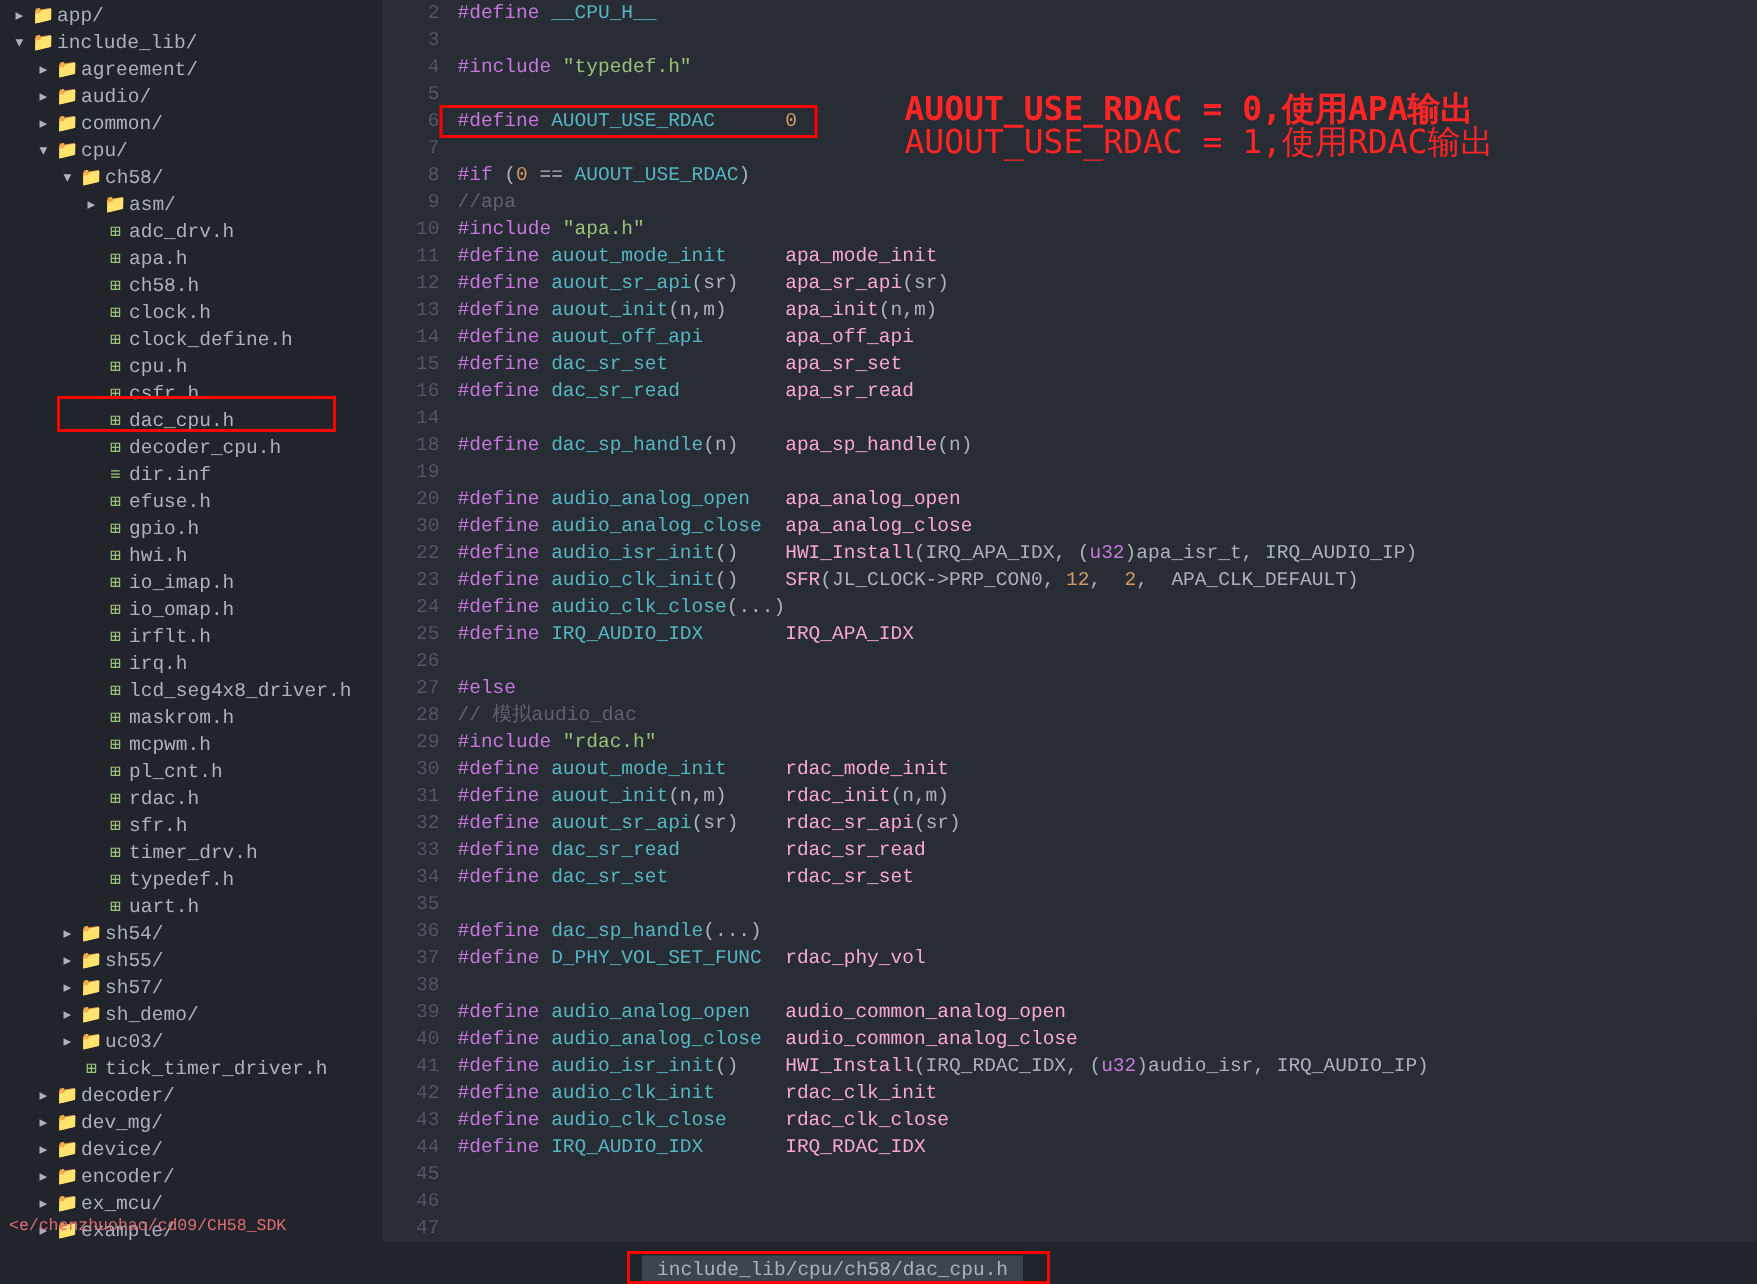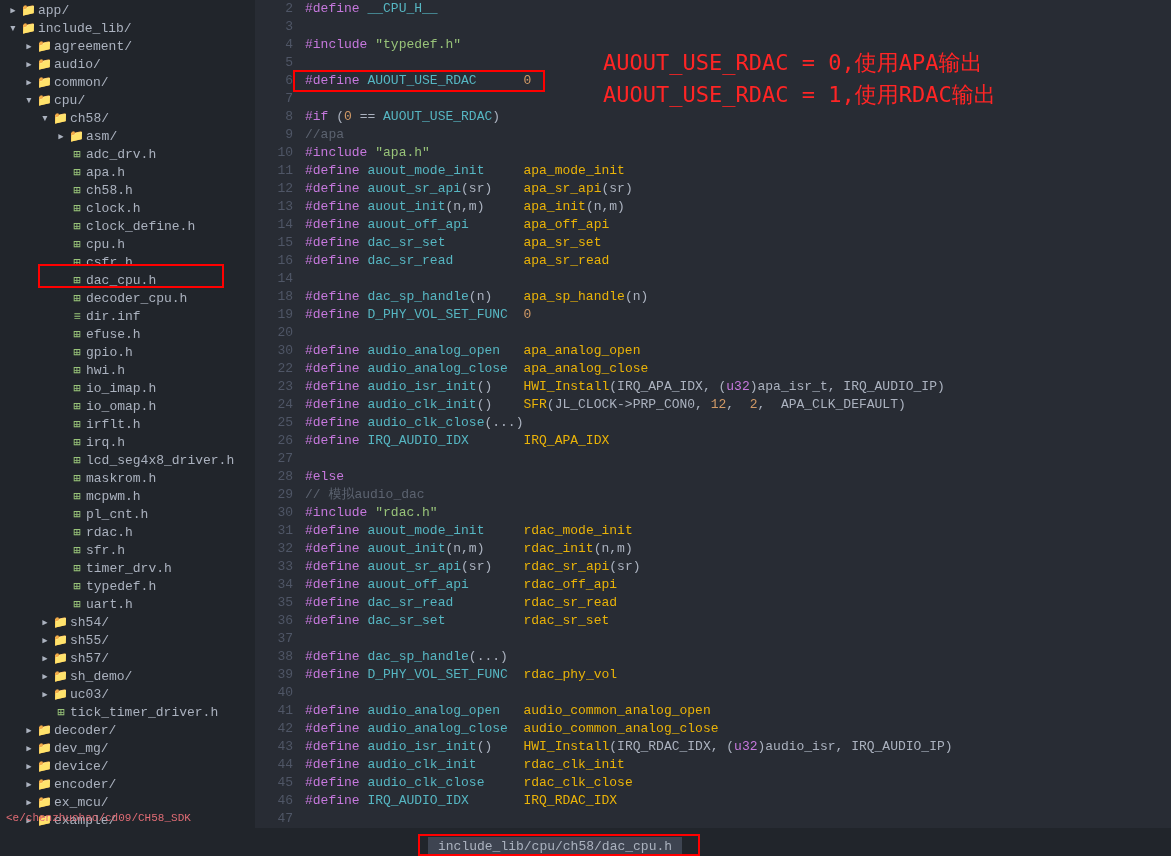--- a/index.html
+++ b/index.html
@@ -15,21 +15,21 @@
   .ic { width:18px; text-align:center; font-size:12px; }
   .folder { color:#61afef; }
   .file-h { color:#98c379; }
   .fname { color:#abb2bf; }
   .k-pp { color:#c678dd; }
   .k-inc { color:#c678dd;font-family:Liberation Mono, monospace; }
   .str { color:#98c379; }
   .num { color:#d19a66; }
   .type { color:#c678dd; }
   .ident { color:#56b6c2; }
-  .fn { color:#eab308; }
+  .fn { color:#f9a8d4; }
   .comm { color:#5c6370; }
   .red-box { border:2px solid #ff0000; position:absolute; pointer-events:none; }
   .annot { position:absolute; font-family:"SimSun","宋体",monospace; color:#ff2525; font-size:22px; font-weight:500; }
   .statusbar { position:absolute; bottom:0; left:0; right:0; height:28px; background:#21252b; display:flex; align-items:flex-end; }
   .status-path { background:#3e4451; color:#abb2bf; padding:2px 10px; margin-left:428px; }
   .breadcrumb { position:absolute; bottom:30px; left:0; font-size:11px; color:#e06c75; padding:2px 6px; }
 </style>
 </head>
 <body>
 
@@ -326,54 +326,52 @@
         <div class="line"><span class="comm">//apa</span></div>
         <div class="line"><span class="k-inc">#include</span> <span class="str">"apa.h"</span></div>
         <div class="line"><span class="k-pp">#define</span> <span class="ident">auout_mode_init</span>     <span class="fn">apa_mode_init</span></div>
         <div class="line"><span class="k-pp">#define</span> <span class="ident">auout_sr_api</span>(sr)    <span class="fn">apa_sr_api</span>(sr)</div>
         <div class="line"><span class="k-pp">#define</span> <span class="ident">auout_init</span>(n,m)     <span class="fn">apa_init</span>(n,m)</div>
         <div class="line"><span class="k-pp">#define</span> <span class="ident">auout_off_api</span>       <span class="fn">apa_off_api</span></div>
         <div class="line"><span class="k-pp">#define</span> <span class="ident">dac_sr_set</span>          <span class="fn">apa_sr_set</span></div>
         <div class="line"><span class="k-pp">#define</span> <span class="ident">dac_sr_read</span>         <span class="fn">apa_sr_read</span></div>
         <div class="line"></div>
         <div class="line"><span class="k-pp">#define</span> <span class="ident">dac_sp_handle</span>(n)    <span class="fn">apa_sp_handle</span>(n)</div>
-        <div class="line"><span class="k-pp">#define</span> <span class="ident">D_PHY_VOL_SET_FUNC</span>  <span class="num">0</span></div>
         <div class="line"></div>
         <div class="line"><span class="k-pp">#define</span> <span class="ident">audio_analog_open</span>   <span class="fn">apa_analog_open</span></div>
         <div class="line"><span class="k-pp">#define</span> <span class="ident">audio_analog_close</span>  <span class="fn">apa_analog_close</span></div>
         <div class="line"><span class="k-pp">#define</span> <span class="ident">audio_isr_init</span>()    <span class="fn">HWI_Install</span>(IRQ_APA_IDX, (<span class="type">u32</span>)apa_isr_t, IRQ_AUDIO_IP)</div>
         <div class="line"><span class="k-pp">#define</span> <span class="ident">audio_clk_init</span>()    <span class="fn">SFR</span>(JL_CLOCK-&gt;PRP_CON0, <span class="num">12</span>,  <span class="num">2</span>,  APA_CLK_DEFAULT)</div>
         <div class="line"><span class="k-pp">#define</span> <span class="ident">audio_clk_close</span>(...)</div>
         <div class="line"><span class="k-pp">#define</span> <span class="ident">IRQ_AUDIO_IDX</span>       <span class="fn">IRQ_APA_IDX</span></div>
         <div class="line"></div>
         <div class="line"><span class="k-pp">#else</span></div>
         <div class="line"><span class="comm">// 模拟audio_dac</span></div>
         <div class="line"><span class="k-inc">#include</span> <span class="str">"rdac.h"</span></div>
         <div class="line"><span class="k-pp">#define</span> <span class="ident">auout_mode_init</span>     <span class="fn">rdac_mode_init</span></div>
         <div class="line"><span class="k-pp">#define</span> <span class="ident">auout_init</span>(n,m)     <span class="fn">rdac_init</span>(n,m)</div>
         <div class="line"><span class="k-pp">#define</span> <span class="ident">auout_sr_api</span>(sr)    <span class="fn">rdac_sr_api</span>(sr)</div>
-        <div class="line"><span class="k-pp">#define</span> <span class="ident">auout_off_api</span>       <span class="fn">rdac_off_api</span></div>
         <div class="line"><span class="k-pp">#define</span> <span class="ident">dac_sr_read</span>         <span class="fn">rdac_sr_read</span></div>
         <div class="line"><span class="k-pp">#define</span> <span class="ident">dac_sr_set</span>          <span class="fn">rdac_sr_set</span></div>
         <div class="line"></div>
         <div class="line"><span class="k-pp">#define</span> <span class="ident">dac_sp_handle</span>(...)</div>
         <div class="line"><span class="k-pp">#define</span> <span class="ident">D_PHY_VOL_SET_FUNC</span>  <span class="fn">rdac_phy_vol</span></div>
         <div class="line"></div>
         <div class="line"><span class="k-pp">#define</span> <span class="ident">audio_analog_open</span>   <span class="fn">audio_common_analog_open</span></div>
         <div class="line"><span class="k-pp">#define</span> <span class="ident">audio_analog_close</span>  <span class="fn">audio_common_analog_close</span></div>
         <div class="line"><span class="k-pp">#define</span> <span class="ident">audio_isr_init</span>()    <span class="fn">HWI_Install</span>(IRQ_RDAC_IDX, (<span class="type">u32</span>)audio_isr, IRQ_AUDIO_IP)</div>
         <div class="line"><span class="k-pp">#define</span> <span class="ident">audio_clk_init</span>      <span class="fn">rdac_clk_init</span></div>
         <div class="line"><span class="k-pp">#define</span> <span class="ident">audio_clk_close</span>     <span class="fn">rdac_clk_close</span></div>
         <div class="line"><span class="k-pp">#define</span> <span class="ident">IRQ_AUDIO_IDX</span>       <span class="fn">IRQ_RDAC_IDX</span></div>
         <div class="line"></div>
       </div>
 
     <div class="red-box" style="left:38px; top:70px; width:252px; height:22px;"></div>
 
-    <div class="annot" style="left:348px; top:48px;">AUOUT_USE_RDAC = 0,使用APA输出</div>
+    <div class="annot" style="left:348px; top:58px;font-weight:bold;">AUOUT_USE_RDAC = 0,使用APA输出</div>
     <div class="annot" style="left:348px; top:80px;">AUOUT_USE_RDAC = 1,使用RDAC输出</div>
   </div>
 </div>
 
 <div class="red-box" style="left:38px; top:264px; width:186px; height:24px;"></div>
 
 <div class="breadcrumb">&lt;e/chenzhuohao/cd09/CH58_SDK</div>
 
 <div class="statusbar">
   <span class="status-path">include_lib/cpu/ch58/dac_cpu.h</span>

